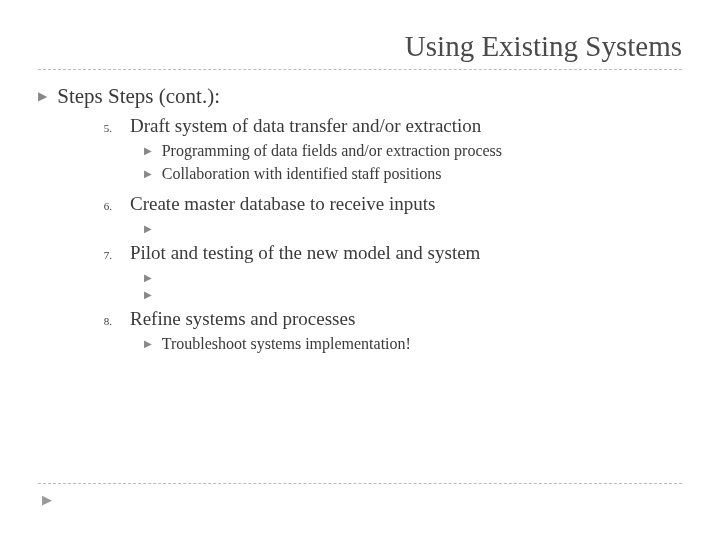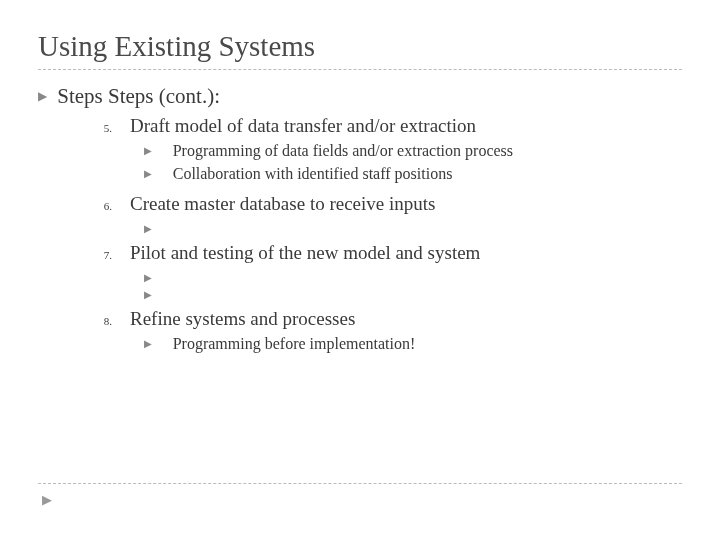--- a/index.html
+++ b/index.html
@@ -10,20 +10,21 @@
     font-family: Georgia, 'Times New Roman', serif;
     color: #3a3a3a;
     padding: 30px 38px 20px 38px;
     position: relative;
   }
   .title {
     font-size: 29px;
     font-weight: normal;
     color: #4a4a4a;
     margin-bottom: 6px;
+    text-align: right;
   }
   .hr {
     border: none;
     border-top: 1px dashed #bbb;
     margin-bottom: 14px;
   }
   .section {
     display: flex;
     align-items: flex-start;
     margin-bottom: 6px;
@@ -71,21 +72,20 @@
   .sub-bullet {
     color: #888;
     font-size: 10px;
     margin-right: 10px;
     margin-top: 4px;
   }
   .sub-text {
     font-size: 16px;
     color: #3a3a3a;
     line-height: 1.3;
-    margin-left: 11px;
   }
   .footer-area {
     position: absolute;
     left: 38px;
     right: 38px;
     bottom: 32px;
   }
   .footer-hr {
     border: none;
     border-top: 1px dashed #bbb;
@@ -106,21 +106,21 @@
 <div class="section">
   <span class="bullet-tri">▶</span>
   <span class="section-title">Steps Steps (cont.):</span>
 </div>
 
 <div class="steps">
 
   <div class="step">
     <div class="step-head">
       <span class="step-num">5.</span>
-      <span class="step-title">Draft model of data transfer and/or extraction</span>
+      <span class="step-title">Draft system of data transfer and/or extraction</span>
     </div>
     <div class="subitems">
       <div class="subitem">
         <span class="sub-bullet">▶</span>
         <span class="sub-text">Programming of data fields and/or extraction process</span>
       </div>
       <div class="subitem">
         <span class="sub-bullet">▶</span>
         <span class="sub-text">Collaboration with identified staff positions</span>
       </div>
@@ -155,21 +155,21 @@
   </div>
 
   <div class="step">
     <div class="step-head">
       <span class="step-num">8.</span>
       <span class="step-title">Refine systems and processes</span>
     </div>
     <div class="subitems">
       <div class="subitem">
         <span class="sub-bullet">▶</span>
-        <span class="sub-text">Programming before implementation!</span>
+        <span class="sub-text">Troubleshoot systems implementation!</span>
       </div>
     </div>
   </div>
 
 </div>
 
 <div class="footer-area">
   <hr class="footer-hr">
   <span class="footer-tri">▶</span>
 </div>

